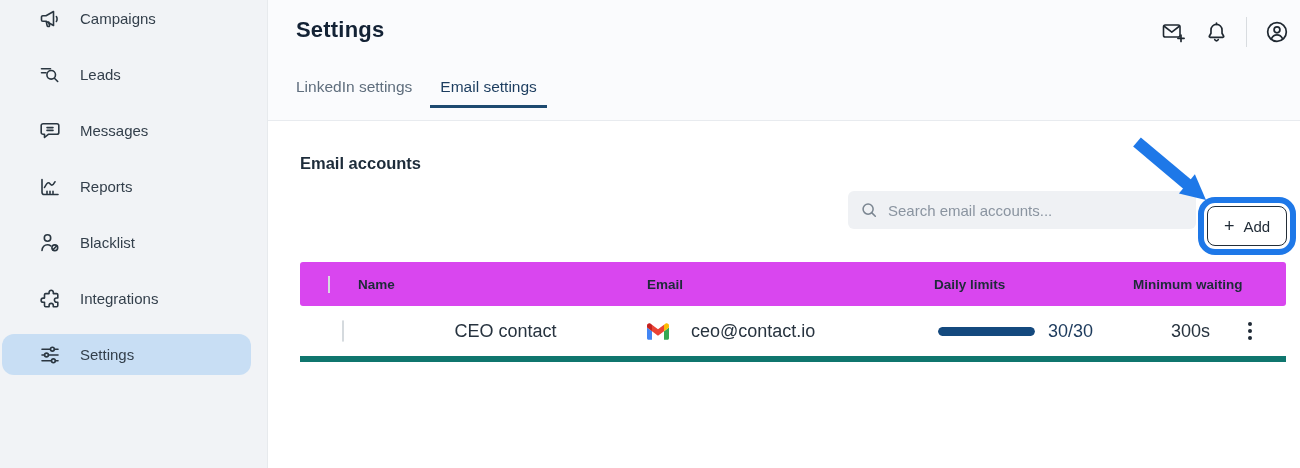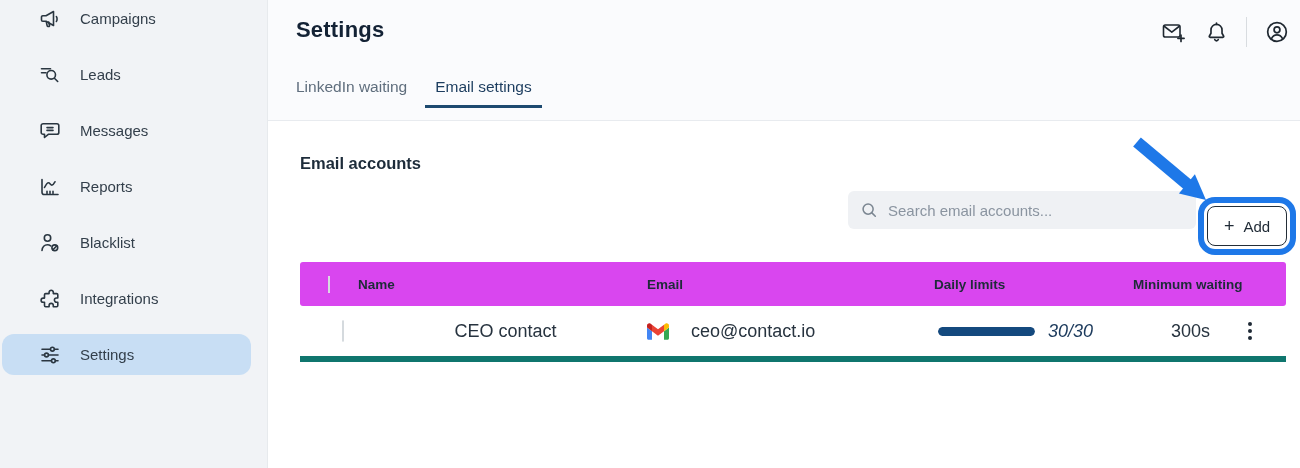--- a/index.html
+++ b/index.html
@@ -58,21 +58,21 @@
   .thead .hcell { white-space:nowrap; }
   .tbody-row { height:56px; background:#fff; border-bottom:6px solid #0f766e; font-size:18px; color:#27333f;text-align:center; }
   .checkbox { width:18px; height:18px; border:1.5px solid #d5dade; border-radius:5px; background:#fff;
     margin-left:28px; cursor:pointer; }
   .cell-name { padding-left:6px; }
   .cell-email { display:flex; align-items:center; gap:22px; }
   .cell-email svg { display:block; }
   .cell-daily { display:flex; align-items:center; padding-left:4px; }
   .bar { width:97px; height:9px; border-radius:5px; background:#e3e7ec; overflow:hidden; margin-right:13px; }
   .bar-fill { height:100%; background:#14497e; border-radius:5px; }
-  .daily-val { color:#1c3a5c; font-weight:500;font-style:italic; }
+  .daily-val { color:#1c3a5c; font-weight:500; }
   .cell-wait { padding-left:2px; }
   .kebab { background:none; border:none; cursor:pointer; padding:0 0 0 2px; display:flex;
     flex-direction:column; gap:3px; align-items:center; }
   .kebab i { width:4px; height:4px; border-radius:50%; background:#1f2a36; display:block; }
 </style>
 </head>
 <body>
 
 <div class="app">
 
@@ -190,21 +190,21 @@
             <svg width="26" height="26" viewBox="0 0 24 24" fill="none" stroke="currentColor" stroke-width="1.6" stroke-linecap="round" stroke-linejoin="round">
               <circle cx="12" cy="12" r="8.6"></circle>
               <circle cx="12" cy="10" r="2.7"></circle>
               <path d="M6.9 18.2c1.2-2.5 3-3.5 5.1-3.5s3.9 1 5.1 3.5"></path>
             </svg>
           </span>
         </button>
       </div>
 
       <nav class="tabs">
-        <div class="tab">LinkedIn waiting</div>
+        <div class="tab">LinkedIn settings</div>
         <div class="tab active">Email settings</div>
       </nav>
     </header>
 
     <section class="content">
       <h2 class="section-title">Email accounts</h2>
 
       <div class="search">
         <span>
           <svg width="18" height="18" viewBox="0 0 20 20" fill="none" stroke="#7b8691" stroke-width="1.7" stroke-linecap="round">

